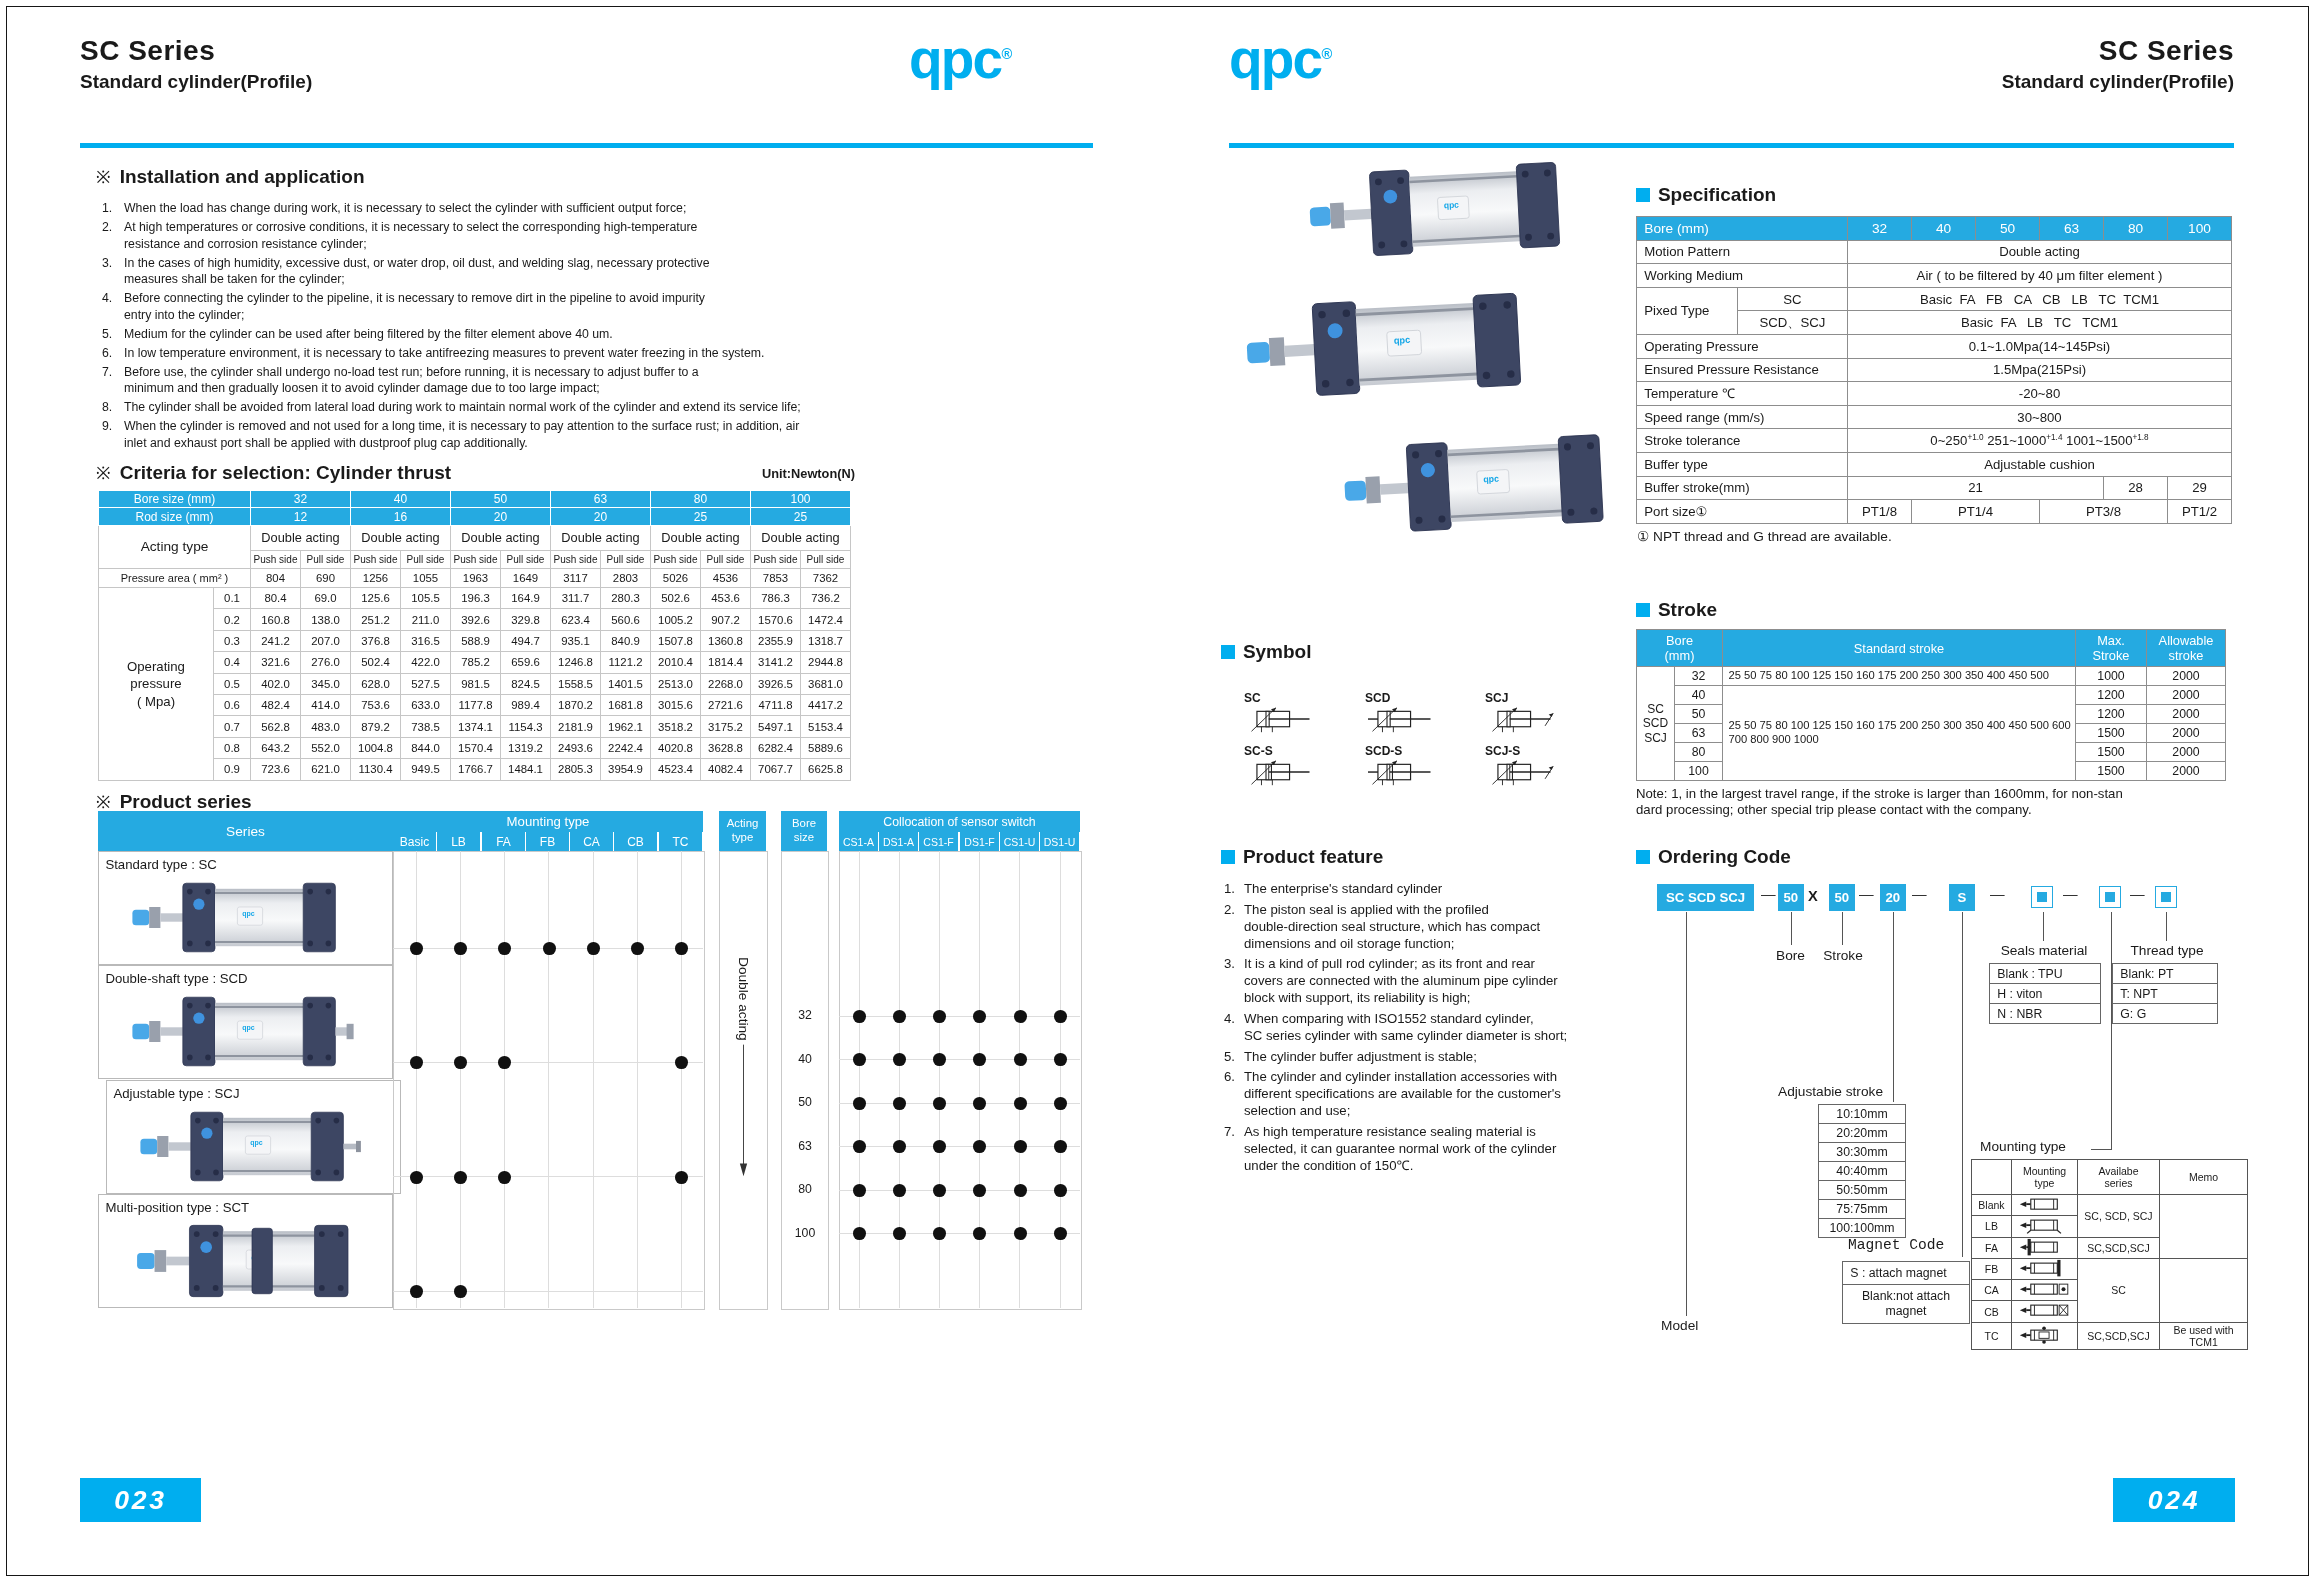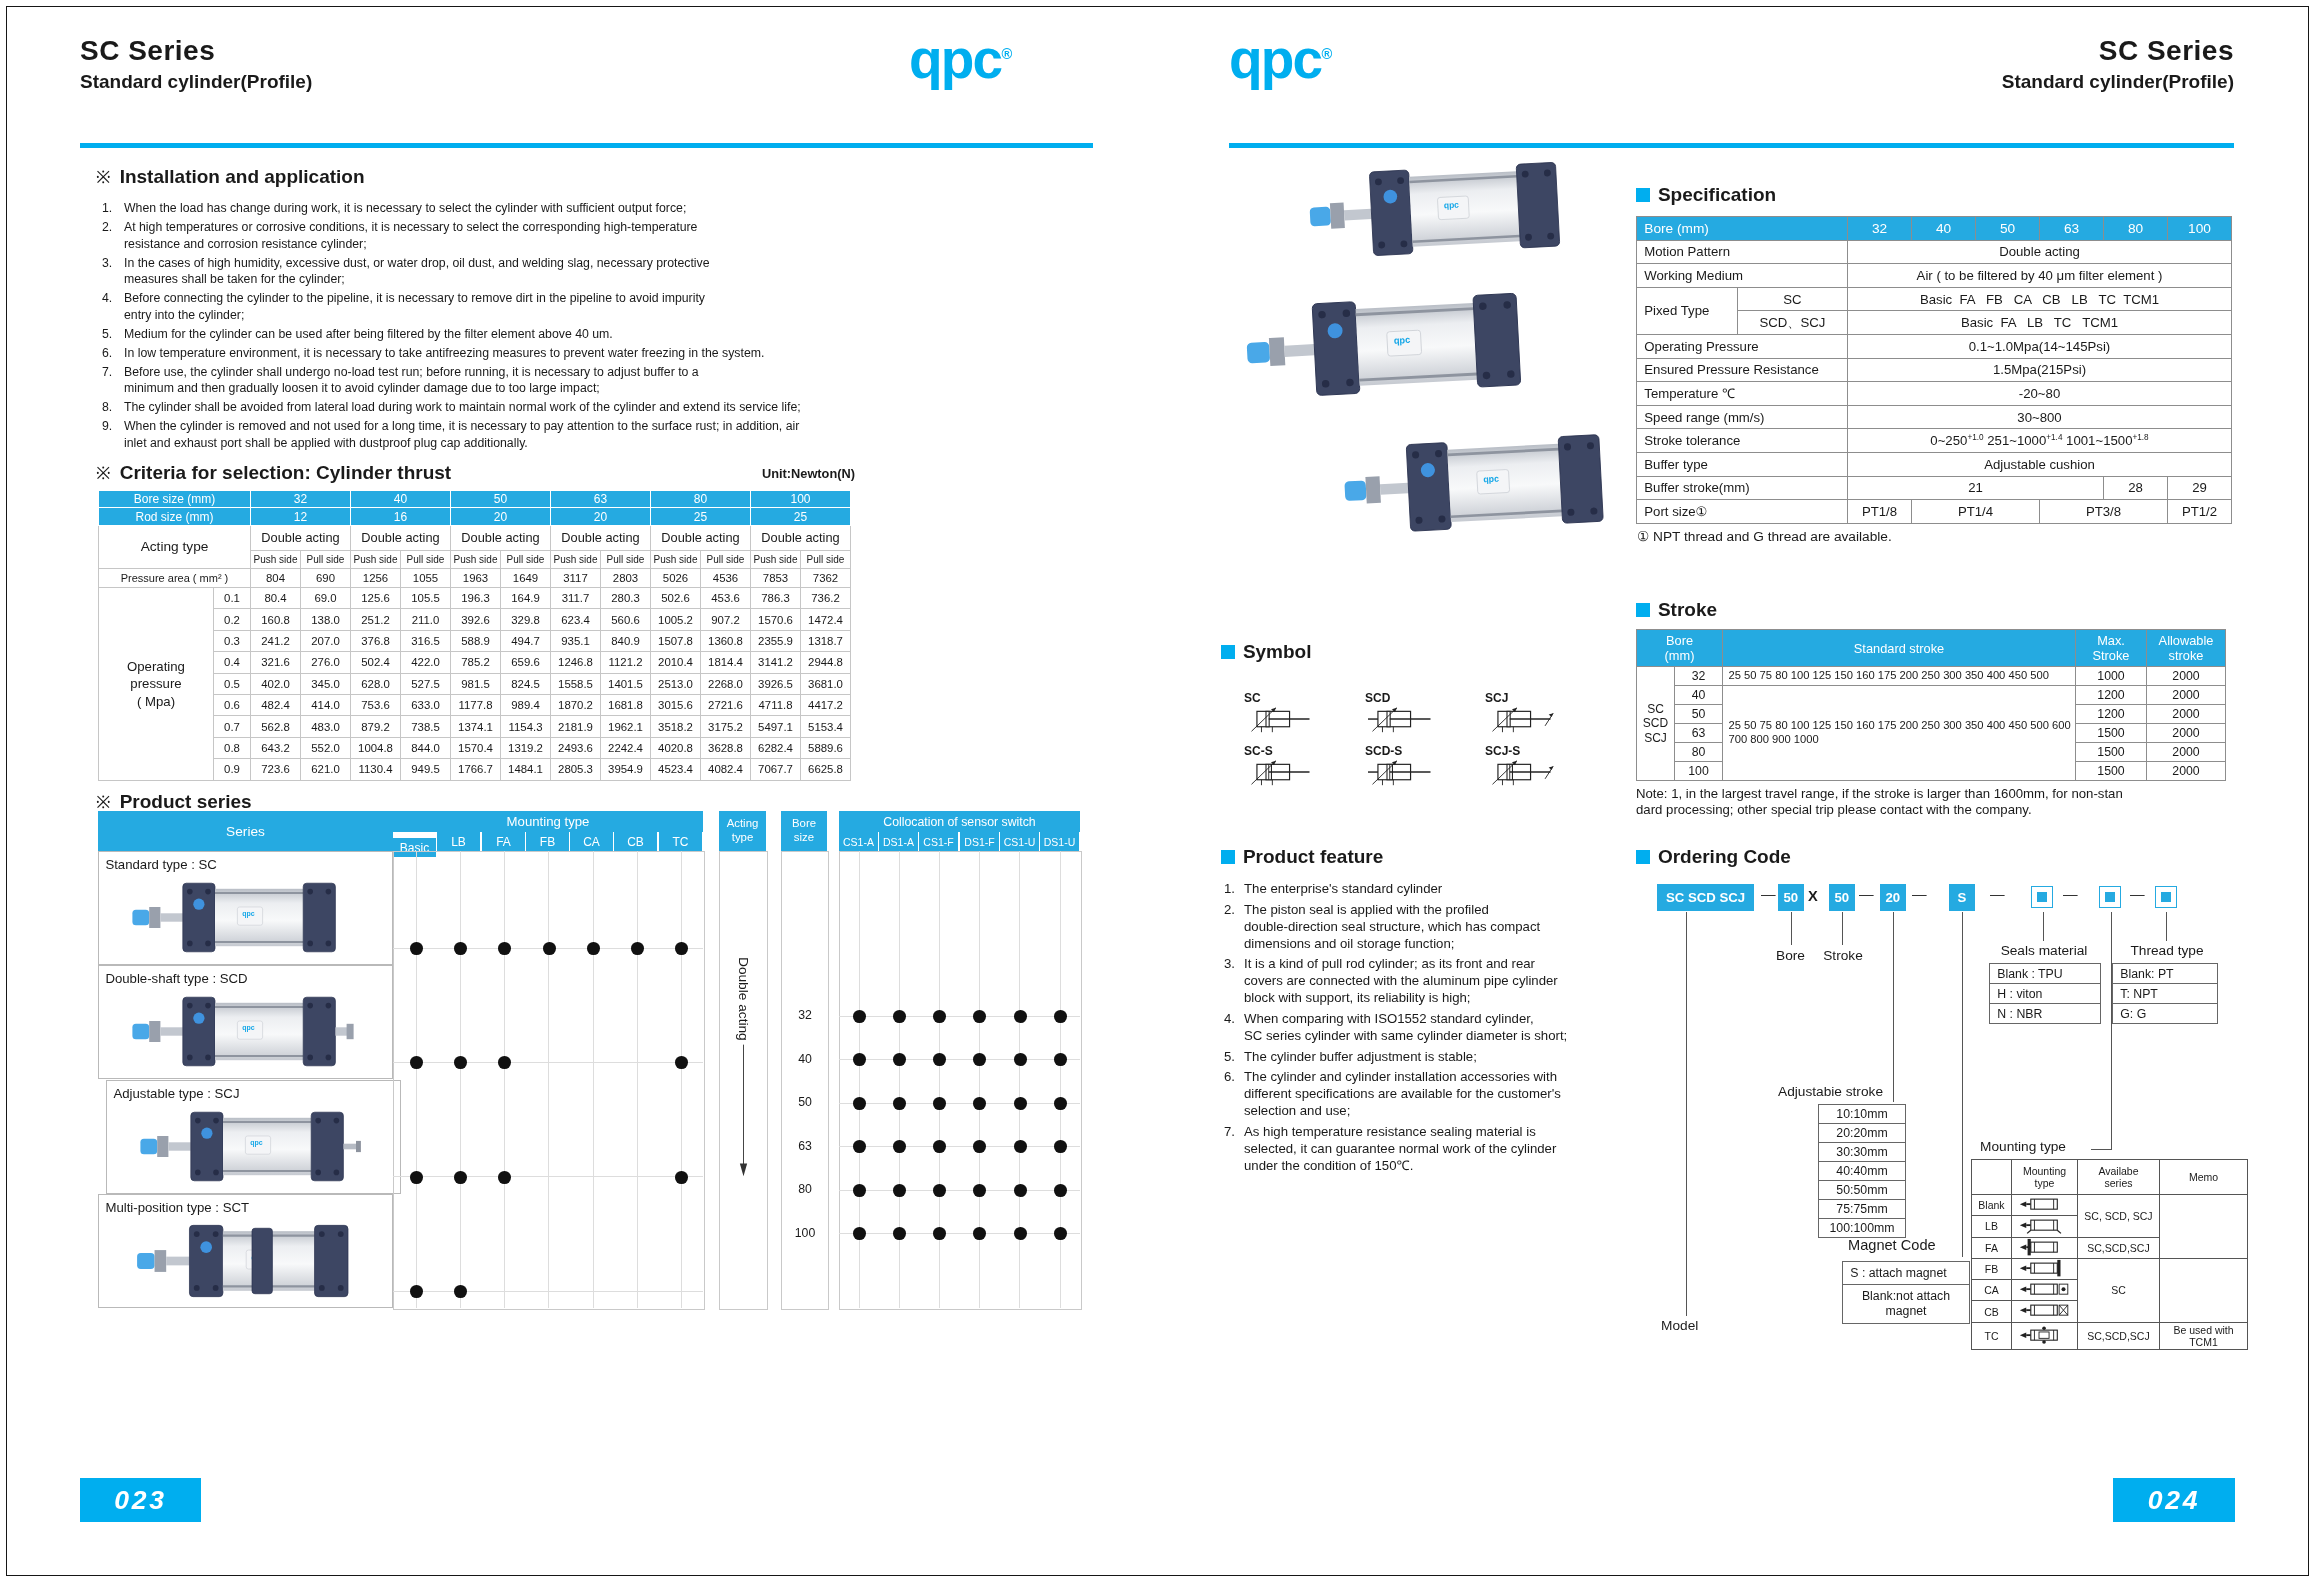--- a/index.html
+++ b/index.html
@@ -336,21 +336,21 @@
   <div class="abs secL" style="left:96px;top:789px;">
     <span class="star">※</span><span>Product series</span>
   </div>
   <div class="abs" id="series-host" style="left:98px;top:811px;width:983px;height:498px;">
       <div class="abs cyan" style="left:0px;top:0px;width:295px;height:40px;font-size:13.7px;">
         <span>Series</span>
       </div>
       <div class="abs cyan" style="left:295px;top:0px;width:310px;height:21px;font-size:13.2px;">
         <span>Mounting type</span>
       </div>
-      <div class="abs cyan" style="left:295px;top:27px;width:43px;height:19px;font-size:12px;">
+      <div class="abs cyan" style="left:295px;top:21px;width:43px;height:19px;font-size:12px;">
         <span>Basic</span>
       </div>
       <div class="abs cyan" style="left:339px;top:21px;width:43px;height:19px;font-size:12px;">
         <span>LB</span>
       </div>
       <div class="abs cyan" style="left:384px;top:21px;width:43px;height:19px;font-size:12px;">
         <span>FA</span>
       </div>
       <div class="abs cyan" style="left:428px;top:21px;width:43px;height:19px;font-size:12px;">
         <span>FB</span>
@@ -1025,21 +1025,21 @@
       <div class="abs vln" style="left:1962px;top:912px;height:345px;"></div>
       <div class="abs vln" style="left:2043px;top:912px;height:29px;"></div>
       <div class="abs vln" style="left:2111px;top:912px;height:238px;"></div>
       <div class="abs vln" style="left:2166px;top:912px;height:29px;"></div>
       <div class="abs hln" style="left:2091px;top:1149px;width:20px;"></div>
       <div class="abs" style="left:1763px;top:948px;width:55px;text-align:center;font-size:13.7px;">Bore</div>
       <div class="abs" style="left:1813px;top:948px;width:60px;text-align:center;font-size:13.7px;">Stroke</div>
       <div class="abs" style="left:1970px;top:943px;width:148px;text-align:center;font-size:13.7px;">Seals material</div>
       <div class="abs" style="left:2093px;top:943px;width:148px;text-align:center;font-size:13.7px;">Thread type</div>
       <div class="abs" style="left:1778px;top:1084px;font-size:13.7px;">Adjustabie stroke</div>
-      <div class="abs" style="left:1848px;top:1237px;font-size:14.6px;">Magnet Code</div>
+      <div class="abs" style="left:1848px;top:1237px;font-size:14.6px;font-family:Liberation Mono, monospace;">Magnet Code</div>
       <div class="abs" style="left:1980px;top:1139px;font-size:13.7px;">Mounting type</div>
       <div class="abs" style="left:1661px;top:1318px;font-size:13.7px;">Model</div>
       <div class="abs olst" style="left:1989px;top:963px;width:110px;">
         <div class="r" style="height:19px;">Blank : TPU</div>
         <div class="r" style="height:19px;">H : viton</div>
         <div class="r" style="height:19px;">N : NBR</div>
       </div>
       <div class="abs olst" style="left:2112px;top:963px;width:104px;">
         <div class="r" style="height:19px;">Blank: PT</div>
         <div class="r" style="height:19px;">T: NPT</div>

